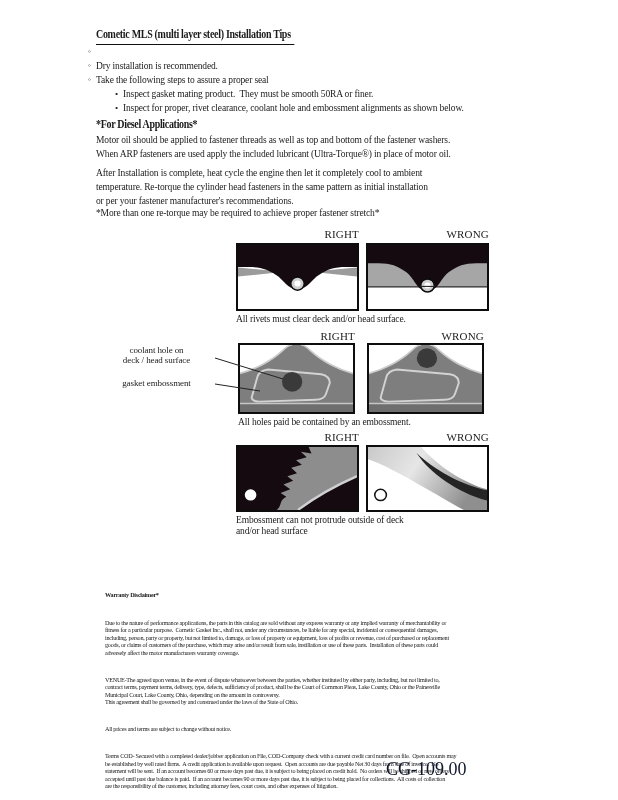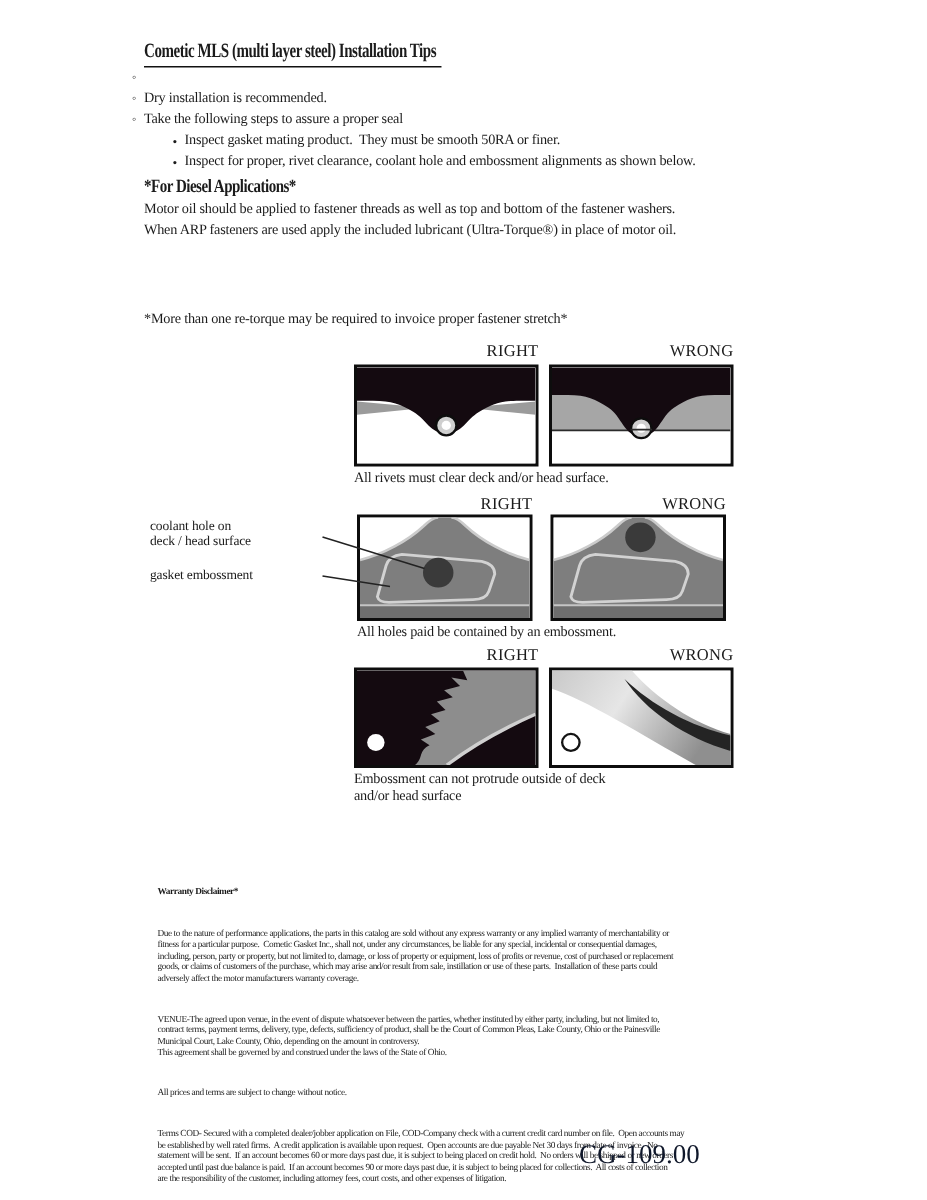--- a/index.html
+++ b/index.html
@@ -14,21 +14,21 @@
   .sub{margin-left:27px;}
   .sub .m{width:8px;font-size:9px;}
   .dheading{position:absolute;left:96px;top:117px;font-size:12.5px;font-weight:bold;
             letter-spacing:-0.4px;transform:scaleX(0.8);transform-origin:0 0;white-space:pre;}
   .para{position:absolute;left:96px;font-size:9.5px;letter-spacing:-0.15px;line-height:14px;white-space:pre;}
   .p1{top:133px;} .p2{top:166px;} .pnote{top:206px;}
   .dlabel{position:absolute;font-size:11px;letter-spacing:0.2px;text-align:right;}
   .panel{position:absolute;border:2px solid #0d0d0d;box-sizing:border-box;background:#fff;}
   .panel svg{display:block;width:100%;height:100%;}
   .caption{position:absolute;font-size:9.5px;letter-spacing:-0.15px;line-height:11px;white-space:pre;}
-  .sidelabel{position:absolute;text-align:left;font-size:9px;line-height:9.5px;
+  .sidelabel{position:absolute;text-align:center;font-size:9px;line-height:9.5px;
              letter-spacing:-0.1px;white-space:pre;}
   .lab1{left:100px;top:346px;width:113px;}
   .lab2{left:100px;top:379px;width:113px;}
   .overlay{position:absolute;left:0;top:0;pointer-events:none;}
   .disclaimer{position:absolute;left:105px;top:576px;font-size:6.2px;line-height:7.5px;
               letter-spacing:-0.28px;white-space:pre;}
   .disclaimer .dh{font-weight:bold;margin:0 0 5px 0;}
   .disclaimer p{margin:0 0 4.5px 0;}
   .docnum{position:absolute;left:386px;top:759px;font-size:18px;color:#0f172a;}
 </style>
@@ -43,21 +43,24 @@
     <div class="bullet"><span class="m">◦</span></div>
     <div class="bullet"><span class="m">◦</span><span>Dry installation is recommended.</span></div>
     <div class="bullet"><span class="m">◦</span><span>Take the following steps to assure a proper seal</span></div>
     <div class="bullet sub"><span class="m">•</span><span>Inspect gasket mating product.  They must be smooth 50RA or finer.</span></div>
     <div class="bullet sub"><span class="m">•</span><span>Inspect for proper, rivet clearance, coolant hole and embossment alignments as shown below.</span></div>
   </div>
 
   <div class="dheading">*For Diesel Applications*</div>
   <div class="para p1">Motor oil should be applied to fastener threads as well as top and bottom of the fastener washers.
 When ARP fasteners are used apply the included lubricant (Ultra-Torque®) in place of motor oil.</div>
-  <div class="para pnote">*More than one re-torque may be required to invoice proper fastener stretch*</div>
+  <div class="para p2">After Installation is complete, heat cycle the engine then let it completely cool to ambient
+temperature. Re-torque the cylinder head fasteners in the same pattern as initial installation
+or per your fastener manufacturer's recommendations.</div>
+  <div class="para pnote">*More than one re-torque may be required to achieve proper fastener stretch*</div>
 
   <div class="dlabel" style="left:236px;top:228px;width:123px;">RIGHT</div>
   <div class="dlabel" style="left:366px;top:228px;width:123px;">WRONG</div>
 
   <div class="panel" style="left:236px;top:243px;width:123px;height:68px;">
     <svg viewBox="0 0 123 68" preserveAspectRatio="none">
       <rect width="123" height="68" fill="#ffffff"></rect>
       <polygon points="0,24 48,28.5 0,33.5" fill="#9b9b9b"></polygon>
       <polygon points="123,24 75,28.5 123,33.5" fill="#9b9b9b"></polygon>
       <path d="M0,0 H123 V23.5 H112 C99,23.5 93,26 84,31.5 C75,37 73,46.5 61.5,46.5 C50,46.5 48,37 39,31.5 C30,26 24,23.5 11,23.5 H0 Z" fill="#140a10"></path>

